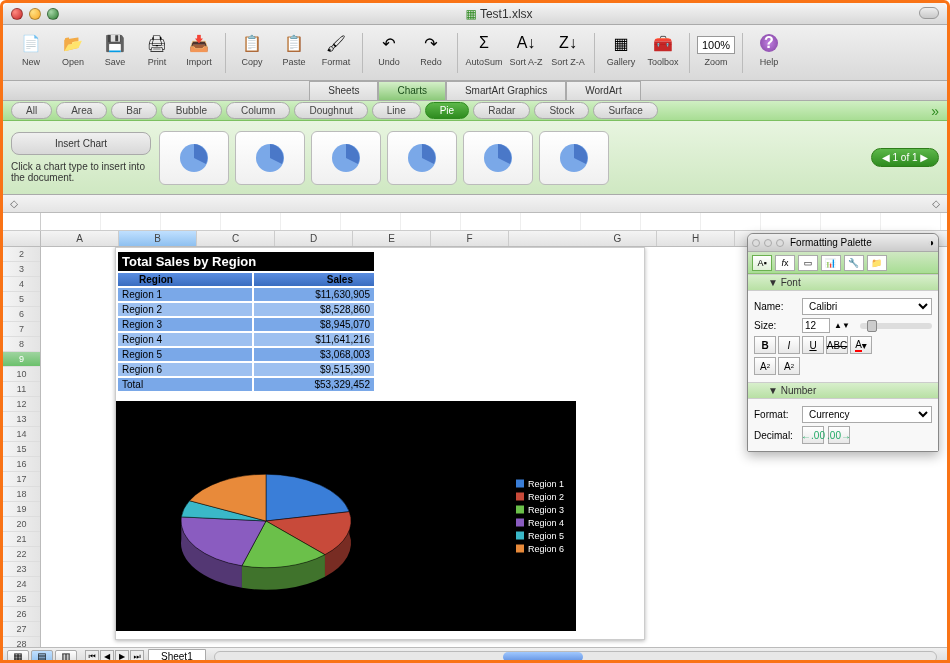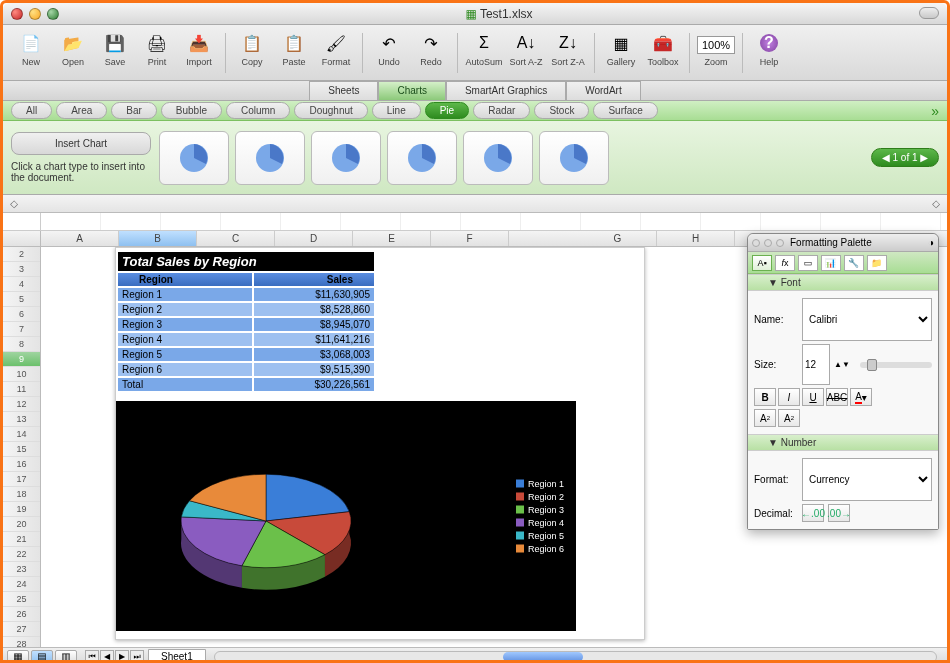--- a/index.html
+++ b/index.html
@@ -64,21 +64,21 @@
 .sheet-body { display:flex; height: 400px; overflow:hidden; position:relative; }
 .row-headers { width: 38px; background: linear-gradient(to right,#f4f4f4,#e4e4e4); border-right:1px solid #bbb; }
 .row-h { height: 15px; border-bottom:1px solid #ddd; text-align:center; font-size:9px; color:#555; line-height:15px; }
 .row-h.selected { background: linear-gradient(#9fd4a0,#6bc06b); color:#fff; }
 .cells-area { position: relative; flex:1; background:#fff; }
 .page-paper { position:absolute; left: 74px; top: 0; width: 530px; background:#fff; box-shadow: 0 1px 4px rgba(0,0,0,0.3); border:1px solid #ccc; }
 .grid-right { position:absolute; left: 640px; top:0; right:0; bottom:0; background:#fff; }
 
 
 .data-table { margin: 2px 0 8px 0; width: 260px; font-size: 10px; }
-.data-table .title-row td { background:#000; color:#fff; font-weight:bold; font-family: Arial; padding:2px 4px; font-size:13px;font-style:italic; }
+.data-table .title-row td { background:#000; color:#fff; font-weight:bold; font-family: Arial; padding:2px 4px; font-size:13px; }
 .data-table .hdr td { background: linear-gradient(#5a8de0,#3a6dc0); color:#000; font-weight:bold; padding:1px 21px; font-size:10px; }
 .data-table .drow td { padding:1px 4px; }
 .data-table .drow:nth-child(odd) td { background:#7aa8e8; }
 .data-table .drow:nth-child(even) td { background:#9dc0f0; }
 .data-table .drow.total td { background:#7aa8e8; }
 .data-table td:nth-child(2){ text-align:right; }
 
 
 .chart-box { background:#000; width: 460px; height: 230px; position:relative; margin: 4px 0 8px 0; }
 .legend { position:absolute; right:12px; top:50%; transform:translateY(-50%); }
@@ -101,21 +101,21 @@
 .palette .p-title .dots { display:flex; gap:4px; margin-right:6px; }
 .palette .p-title .dots span { width:8px; height:8px; border-radius:50%; background:#ddd; border:1px solid #aaa; }
 .palette .p-tabs { height:22px; background:linear-gradient(#cfe8c2,#a8dd94); display:flex; align-items:center; padding:0 4px; gap:3px; border-bottom:1px solid #8cc070; }
 .palette .p-tab { width:20px; height:16px; background:#fff; border:1px solid #aaa; display:flex; align-items:center; justify-content:center; cursor:pointer; font-size:9px; }
 .palette .p-tab.active { background:linear-gradient(#fff,#e0f0d8); border-color:#6bb050; }
 .palette .section-h { background:linear-gradient(#d8efcc,#b8e0a4); padding:2px 20px; font-size:10px; border-top:1px solid #ccc; border-bottom:1px solid #ccc; cursor:pointer; color:#333; }
 .palette .section-h.collapsed { background:linear-gradient(#f0f0f0,#e0e0e0); }
 .palette .section-body { padding: 4px 6px; background:#f8f8f8; }
 .palette .row { display:flex; align-items:center; gap:4px; margin:3px 0; }
 .palette .row label { width:44px; font-size:10px; }
-.palette select, .palette input { font-size:10px; border:1px solid #aaa; padding:14px 2px; background:#fff; }
+.palette select, .palette input { font-size:10px; border:1px solid #aaa; padding:1px 2px; background:#fff; }
 .palette .fmt-btns { display:flex; gap:2px; }
 .palette .fmt-btn { width:22px; height:18px; border:1px solid #aaa; background:linear-gradient(#fff,#e8e8e8); display:flex; align-items:center; justify-content:center; cursor:pointer; font-size:10px; }
 </style>
 </head>
 <body>
 
 <div class="window">
 
   <div class="titlebar">
     <div class="traffic">
@@ -366,21 +366,21 @@
                 <td>$3,068,003</td>
               </tr>
               <tr class="drow">
                 <td>Region 6</td>
                 <td>$9,515,390</td>
               </tr>
             </tbody>
           <tbody>
               <tr class="drow total">
                 <td>Total</td>
-                <td>$30,226,561</td>
+                <td>$53,329,452</td>
               </tr>
         </tbody>
           </table>
         <div class="chart-box">
           <svg id="pie-svg" width="320" height="230" viewBox="0 0 320 230">
               <path d="M 125.8985780979375 164.83131430535337 A 85 46.75000000000001 0 0 1 65.33071908130078 115.88003121554364 L 65.33071908130078 137.88003121554362 A 85 46.75000000000001 0 0 0 125.8985780979375 186.83131430535337 Z" fill="#8a5cc0" opacity="0.6"></path>
               <path d="M 208.95162039191266 153.67916569755357 A 85 46.75000000000001 0 0 1 125.8985780979375 164.83131430535337 L 125.8985780979375 186.83131430535337 A 85 46.75000000000001 0 0 0 208.95162039191266 175.67916569755357 Z" fill="#6bc04a" opacity="0.6"></path>
               <path d="M 233.2978369492149 110.69101059332665 A 85 46.75000000000001 0 0 1 208.95162039191266 153.67916569755357 L 208.95162039191266 175.67916569755357 A 85 46.75000000000001 0 0 0 233.2978369492149 132.69101059332667 Z" fill="#c84a3a" opacity="0.6"></path>
               <path d="M 150 120 L 150 73.25 A 85 46.75000000000001 0 0 1 233.2978369492149 110.69101059332665 Z" fill="#3a7ed8" stroke="#000" stroke-width="0.5"></path>
               <path d="M 150 120 L 233.2978369492149 110.69101059332665 A 85 46.75000000000001 0 0 1 208.95162039191266 153.67916569755357 Z" fill="#c84a3a" stroke="#000" stroke-width="0.5"></path>

